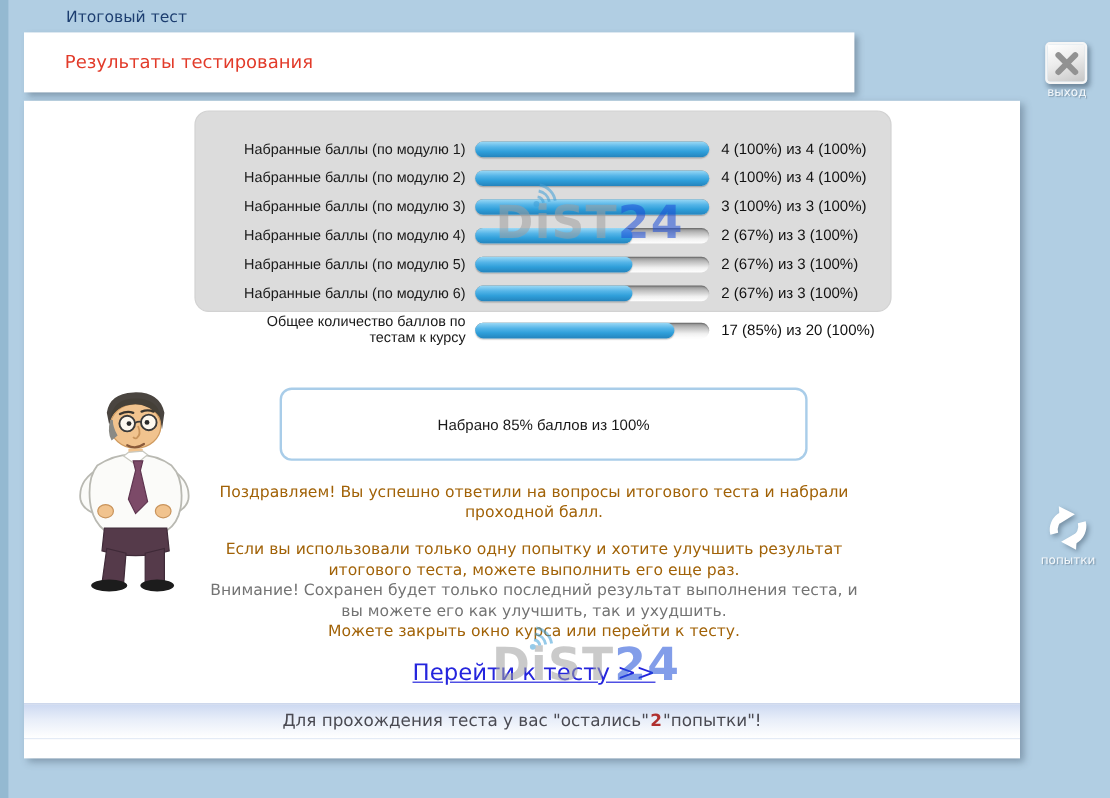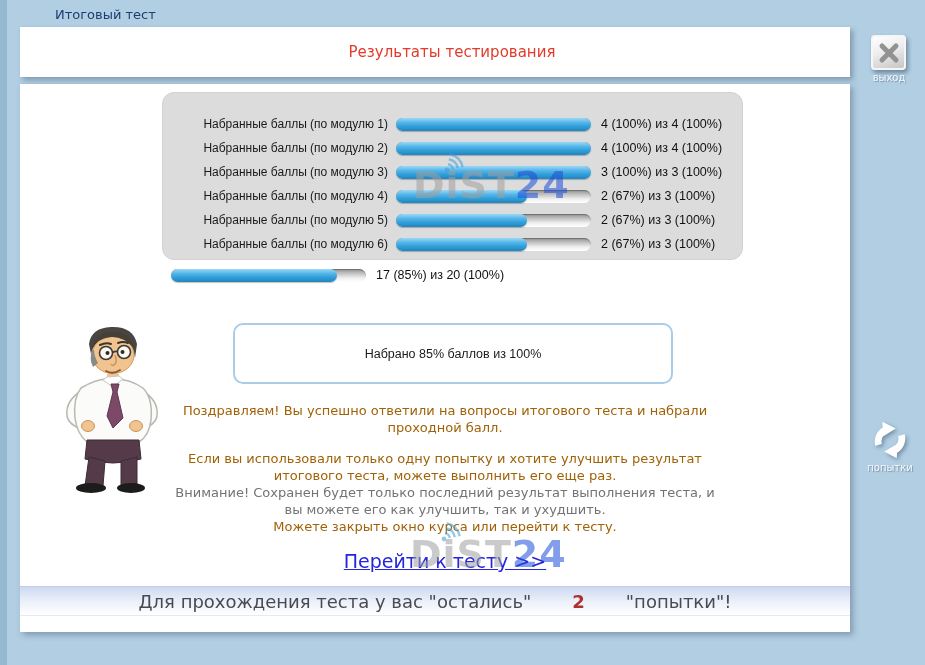--- a/index.html
+++ b/index.html
@@ -6,23 +6,23 @@
   html,body { width:925px; height:665px; }
   body {
     position:relative; overflow:hidden;
     background:#b1cee3;
     font-family:"DejaVu Sans", sans-serif;
   }
   .left-strip { position:absolute; left:0; top:0; width:7px; height:665px; background:#94b9d1; }
   .window-title { position:absolute; left:55px; top:7px; font-size:13px; color:#1d3e70; }
 
   .header-panel {
-    position:absolute; left:20px; top:27px; width:830px; height:50px;
+    position:absolute; left:20px; top:27px; width:692px; height:50px;
     background:#ffffff; box-shadow:3px 3px 5px rgba(70,90,110,0.45);
-    display:flex; align-items:center; padding-left:34px;justify-content:center;
+    display:flex; align-items:center; padding-left:34px;
   }
   .header-title { font-size:15px; color:#e23b2a; }
 
   .main-panel {
     position:absolute; left:20px; top:84px; width:830px; height:548px;
     background:#ffffff; box-shadow:3px 3px 6px rgba(70,90,110,0.45);
   }
 
   
   .stats-panel {
@@ -82,21 +82,21 @@
   .text-column p.warning { color:#737373; }
   .link-row { margin-top:15px; }
   .test-link { font-size:19px; color:#2525dd; text-decoration:underline; cursor:pointer; }
 
   
   .footer-bar {
     position:absolute; left:0; top:502px; width:830px; height:30px;
     background:linear-gradient(to bottom,#cdd9f1 0%,#e8eef9 45%,#ffffff 100%);
     border-top:1px solid #c2cfe8; border-bottom:1px solid #e4ebf6;
     display:flex; align-items:center; justify-content:center;
-    font-size:18px; color:#4a4a52;gap:40px;
+    font-size:14px; color:#4a4a52;
   }
   .footer-bar b { color:#b03030; margin:0 1px; }
 
   
   .exit-button {
     position:absolute; left:871px; top:35px; width:35px; height:35px;
     background:linear-gradient(160deg,#ffffff 0%,#ececec 45%,#c6c6c6 100%);
     border:2px solid #f6f6f6; border-radius:4px;
     box-shadow:2px 3px 4px rgba(30,50,70,0.45);
     display:flex; align-items:center; justify-content:center; cursor:pointer;
@@ -166,20 +166,21 @@
 
     <div class="stat-row">
       <div class="stat-label"><span>Набранные баллы (по модулю 6)</span></div>
       <div class="stat-track">
           <div class="stat-fill" style="width: 67%;"></div>
         </div>
       <div class="stat-value">2 (67%) из 3 (100%)</div>
     </div>
 
     <div class="stat-row stat-row-total">
+      <div class="stat-label"><span>Общее количество баллов по тестам к курсу</span></div>
       <div class="stat-track">
           <div class="stat-fill" style="width: 85%;"></div>
         </div>
       <div class="stat-value">17 (85%) из 20 (100%)</div>
     </div>
 
     <div class="watermark wm-stats">
       <svg width="32" height="26" viewBox="0 0 32 26">
         <circle cx="8" cy="21" r="2.4" fill="#3f9fd8"></circle>
         <path d="M9.0 15.1 A6 6 0 0 1 13.9 20.0" stroke="#3f9fd8" stroke-width="2.4" fill="none"></path>

